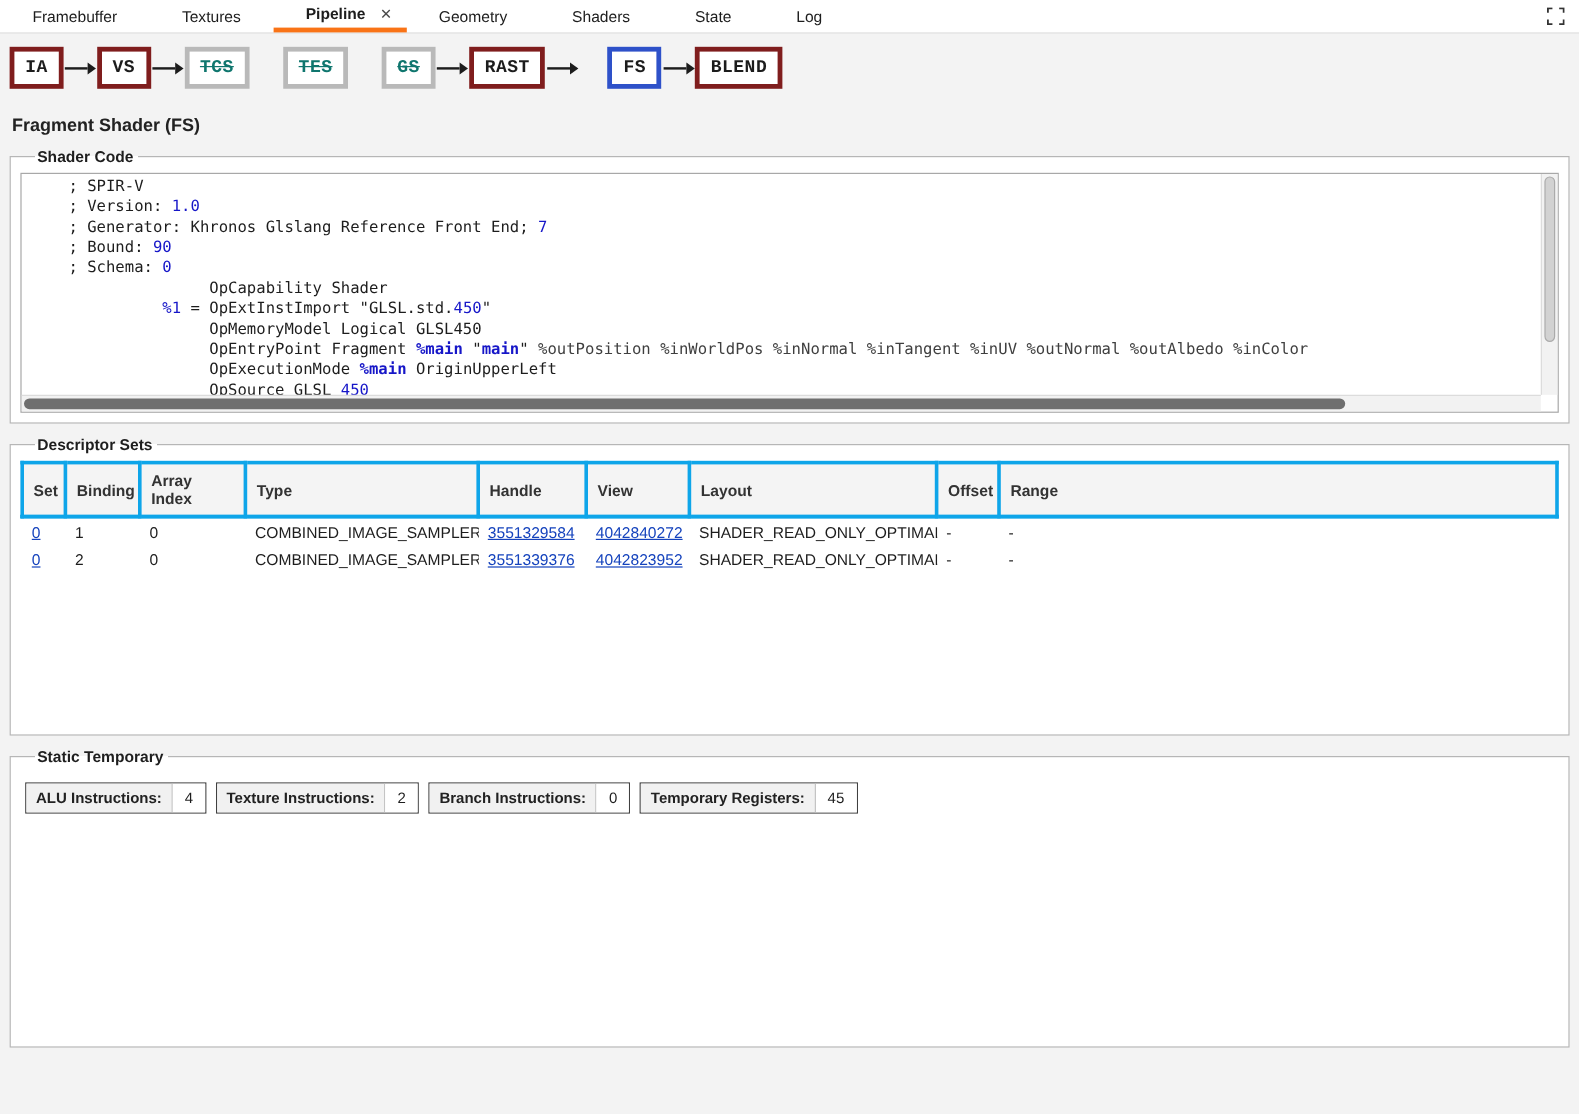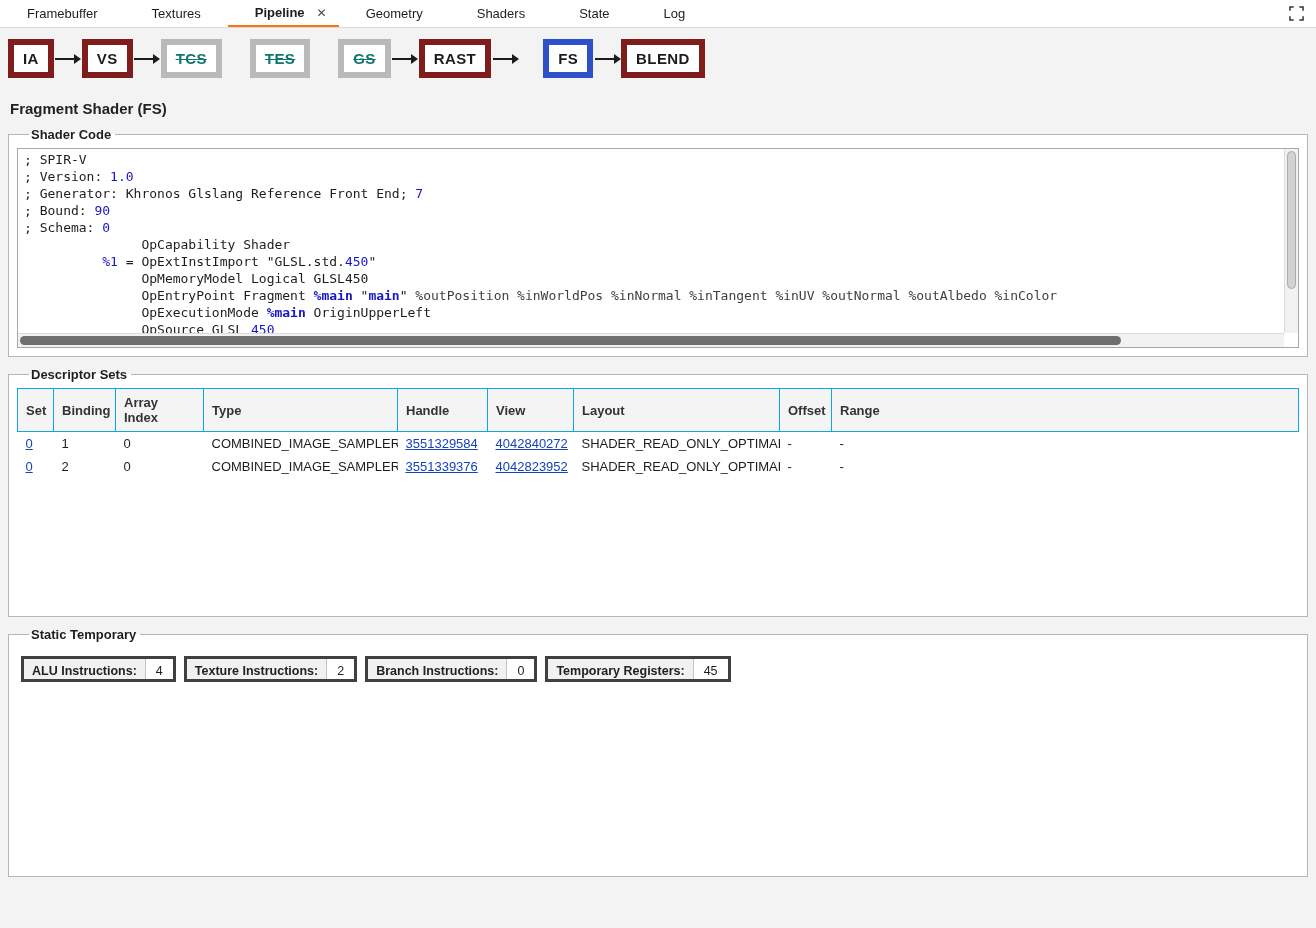--- a/index.html
+++ b/index.html
@@ -16,32 +16,32 @@
     display: flex; align-items: stretch;
     height: 28px; background: #ffffff;
     border-bottom: 1px solid #dcdcdc;
   }
   .tab {
     display: flex; align-items: center;
     padding: 0 27px; font-size: 13px; color: #1d1d1d; cursor: default;
   }
   .tab.active {
     font-weight: 700;
-    border-bottom: 2px solid #f97316;
+    border-bottom: 4px solid #f97316;
     padding-right: 12px;
   }
   .tab .close { margin-left: 12px; font-size: 12px; color: #4a4a4a; font-weight: 400; }
   .fs-btn { margin-left: auto; display: flex; align-items: center; padding: 0 12px; }
 
   
   .flow { display: flex; align-items: center; padding: 11px 8px 12px; }
   .stage {
-    border: 6px solid #7f1d1d; background: #fff;
+    border: 4px solid #7f1d1d; background: #fff;
     font-weight: 700; font-size: 15px; color: #1c1c1c;
-    padding: 5px 9px; letter-spacing: .4px; white-space: nowrap;
+    padding: 5px 9px; letter-spacing: .4px; white-space: nowrap; font-family: Liberation Mono, monospace;
   }
   .stage.disabled { border-color: #b9b9b9; color: #0f766e; text-decoration: line-through; }
   .stage.selected { border-color: #2e51c9; margin-left: 24px; }
   .connector { width: 28px; display: flex; align-items: center; justify-content: center; }
   .connector .shaft { position: relative; width: 19px; height: 2px; background: #1c1c1c; margin-right: 6px; }
   .connector .shaft::after {
     content: ""; position: absolute; right: -7px; top: -4px;
     border-left: 7px solid #1c1c1c; border-top: 5px solid transparent; border-bottom: 5px solid transparent;
   }
 
@@ -64,21 +64,21 @@
     background: #fff; color: #222; margin-bottom: -1px; position: relative; z-index: 2;
   }
   .code-wrap {
     position: relative; height: 200px;
     border: 1px solid #a8a8a8; background: #fff; overflow: hidden;
   }
   .code-text {
     height: 186px; overflow: hidden;
     padding: 2px 20px 0 6px;
     font-family: "DejaVu Sans Mono", monospace;
-    font-size: 13px; line-height: 17px; white-space: pre;
+    font-size: 13px; line-height: 17px; white-space: pre; margin-left: 33px;
   }
   .tok-p { color: #1d1d1d; }
   .tok-n { color: #1616c8; }
   .tok-k { color: #1616c8; font-weight: 700; }
   .tok-v { color: #3f3f3f; }
   .vscroll {
     position: absolute; top: 0; right: 0; bottom: 14px; width: 14px;
     background: #f2f2f2; border-left: 1px solid #dcdcdc;
   }
   .vthumb {
@@ -91,31 +91,31 @@
   }
   .hthumb {
     position: absolute; left: 2px; top: 2px; bottom: 2px; width: 87%;
     background: #6f6f6f; border-radius: 6px;
   }
 
   
   fieldset.ds-group { height: 250px; }
   table.ds { width: 100%; border-collapse: collapse; table-layout: fixed; }
   table.ds th {
-    background: #f4f4f4; border: 1px solid #0ea5e9;
+    background: #f4f4f4; border: 3px solid #0ea5e9;
     text-align: left; padding: 6px 8px;
     font-size: 13px; font-weight: 700; color: #333;
   }
   table.ds td { padding: 4px 8px; font-size: 13px; color: #1d1d1d; white-space: nowrap; overflow: hidden; }
   a.cell-link { color: #1543bd; text-decoration: underline; cursor: pointer; }
 
   
   fieldset.sa-group { height: 250px; }
   .stats-row { display: flex; padding: 8px 4px; }
-  .stat { display: inline-flex; border: 3px solid #404040; margin-right: 8px; height: 26px; align-items: stretch; }
+  .stat { display: inline-flex; border: 1px solid #404040; margin-right: 8px; height: 26px; align-items: stretch; }
   .stat-label {
     background: #f1f1f1; font-weight: 700; font-size: 12.5px; color: #222;
     padding: 5px 8px; border-right: 1px solid #c4c4c4; white-space: nowrap;
   }
   .stat-value { background: #fff; font-size: 12.5px; padding: 5px 10px; white-space: nowrap; }
 
   svg.icon { display: block; }
 </style>
 </head>
 <body>

